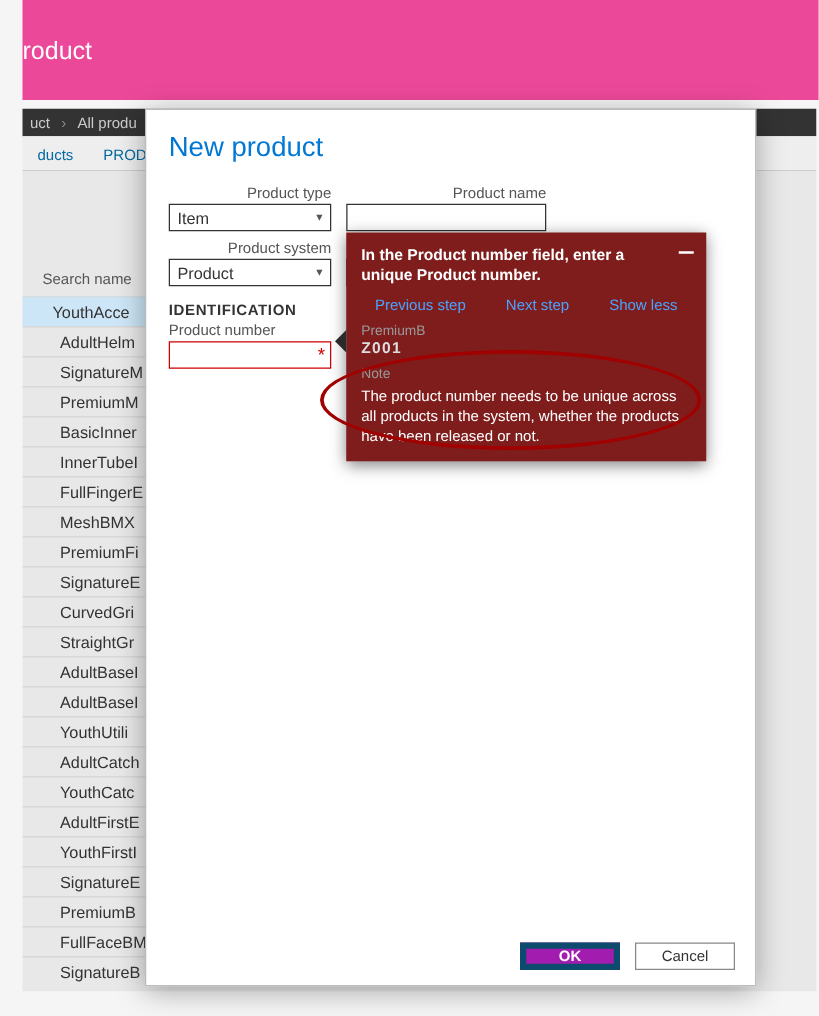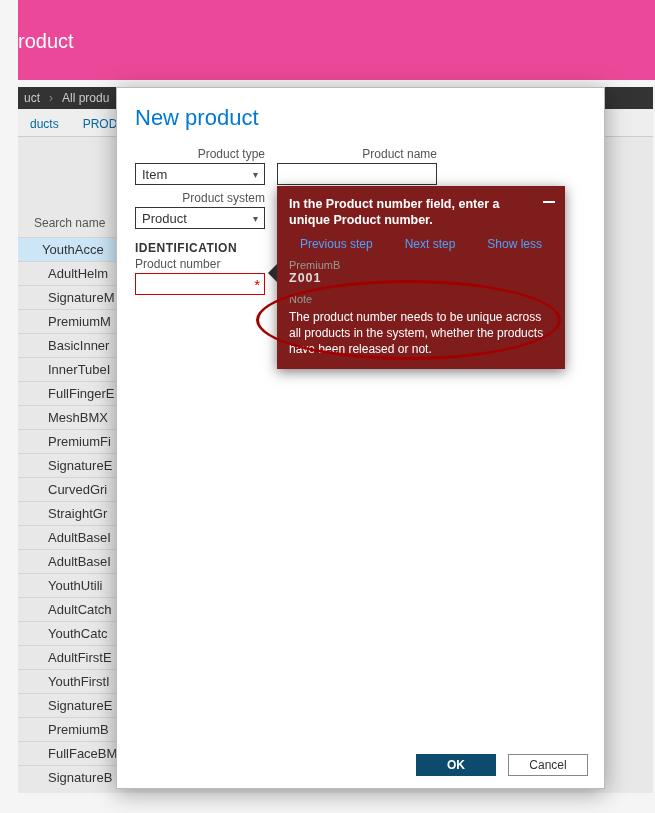--- a/index.html
+++ b/index.html
@@ -161,21 +161,21 @@
       font-size: 12px;
       display: flex;
       align-items: center;
       justify-content: center;
       text-align: center;
       cursor: pointer;
       border: 1px solid #888;
       background: #fff;
     }
     .btn-primary {
-      background: #0c4a6e;
+      background: #a21caf;
       border: 5px solid #0c4a6e;
       color: #fff;
       font-weight: 600;
     }
 
     
     .callout {
       position: absolute;
       left: 277px; top: 186px;
       width: 288px;

